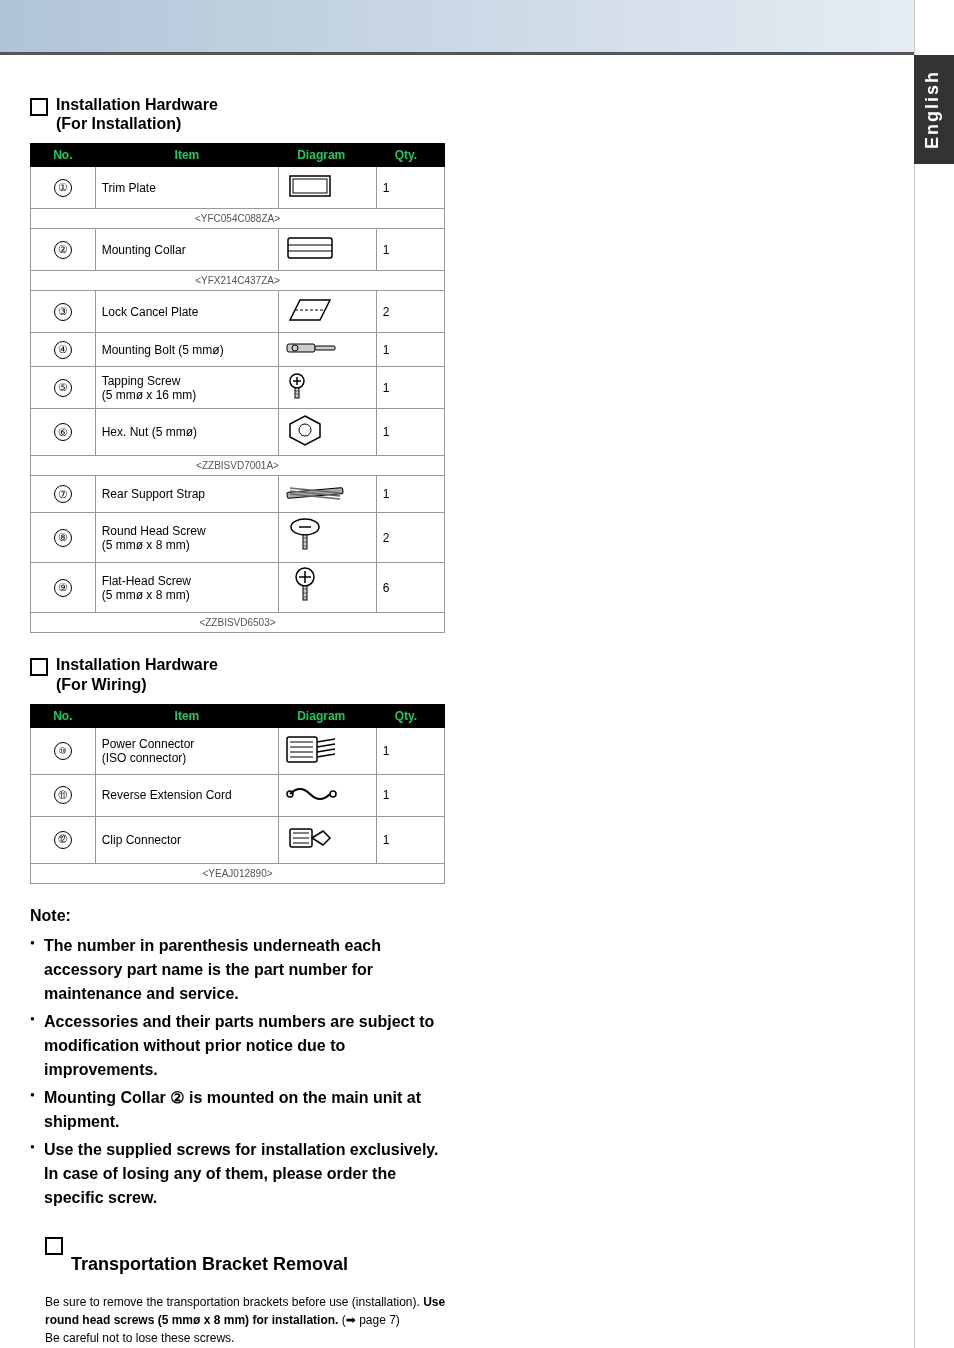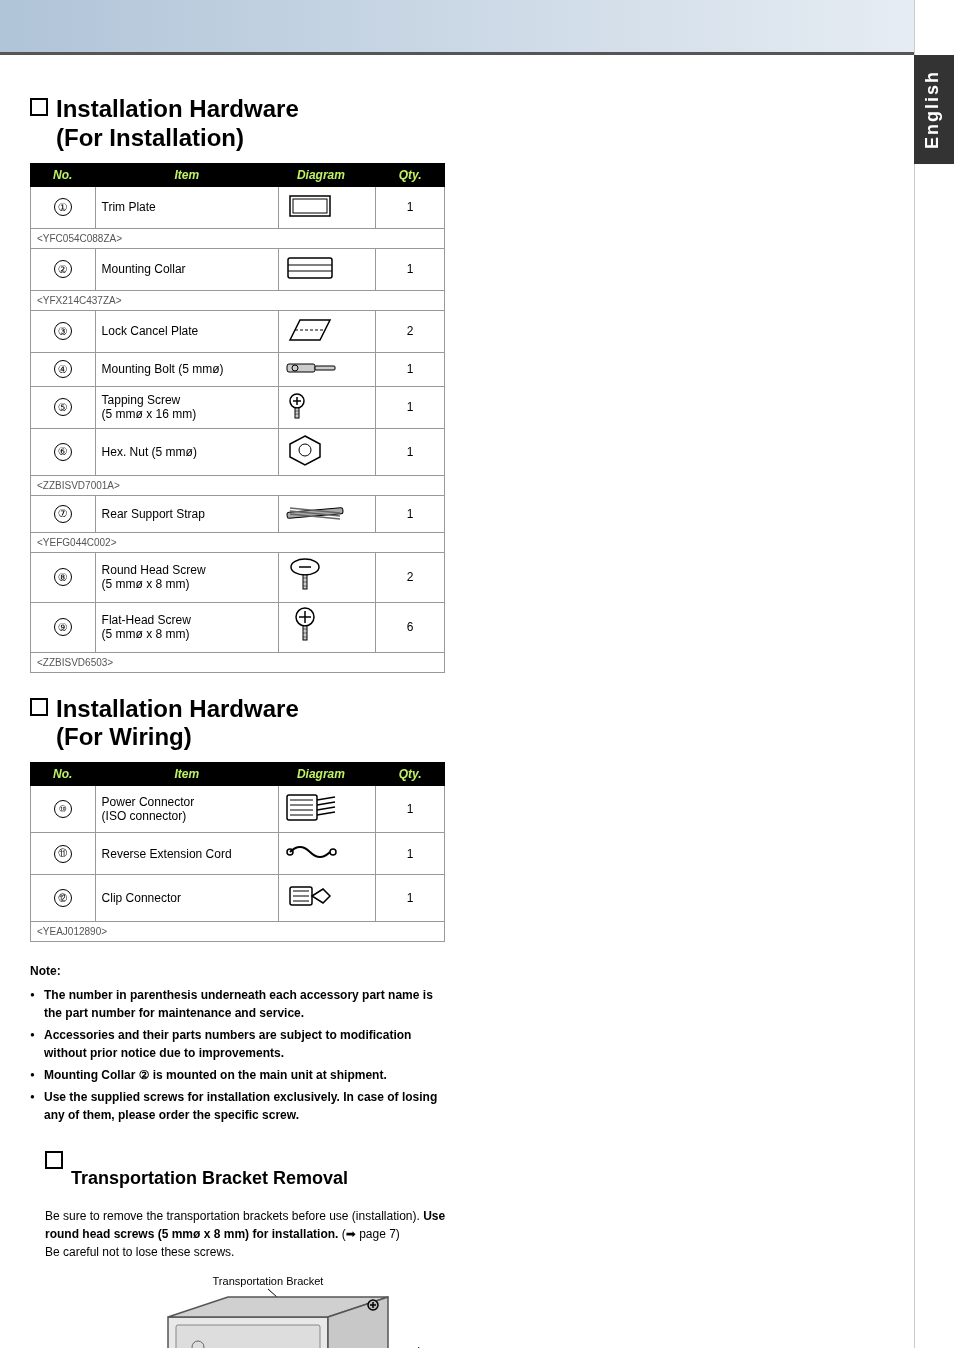--- a/index.html
+++ b/index.html
@@ -93,66 +93,65 @@
     .section-header .checkbox-icon {
       width: 18px;
       height: 18px;
       border: 2px solid #000;
       display: inline-block;
       margin-right: 8px;
       flex-shrink: 0;
       margin-top: 3px;
     }
     .section-title {
-      font-size: 24px;
+      font-size: 16px;
       font-weight: bold;
       line-height: 1.2;
     }
 
     
     .hw-table {
       width: 100%;
       border-collapse: collapse;
       font-size: 12px;
       margin-bottom: 5px;
     }
     .hw-table th {
       background: #000;
-      color: #bef264;
+      color: #22c55e;
       padding: 4px 18px;
       border: 1px solid #000;
       font-weight: bold;
       text-align: center;
-      font-style: italic;
     }
     .hw-table td {
       border: 1px solid #999;
       padding: 4px 6px;
       vertical-align: middle;
     }
     .hw-table .no-col { width: 38px; text-align: center; }
     .hw-table .item-col { width: 160px; }
     .hw-table .diagram-col { width: 80px; text-align: left; }
-    .hw-table .qty-col { width: 40px; text-align: center; }
+    .hw-table .qty-col { width: 40px; text-align: left; }
 
     .circle-num {
       display: inline-flex;
       width: 18px;
       height: 18px;
       border: 1.5px solid #000;
       border-radius: 50%;
       align-items: center;
       justify-content: center;
       font-size: 11px;
     }
 
     .part-code {
       font-size: 10px;
       color: #555;
-      text-align: left;
+      text-align: center;
       padding-right: 4px;
       border: none;
       border-top: none;
     }
     .part-code-row td {
       border-top: none;
       border-bottom: 1px solid #999;
     }
 
     
@@ -167,21 +166,21 @@
       line-height: 1.5;
       margin-bottom: 6px;
     }
     .transport-desc strong {
       font-weight: bold;
     }
 
     
     .note-section {
       margin-top: 20px;
-      font-size: 12px;
+      font-size: 16px;
       line-height: 1.5;
     }
     .note-title {
       font-weight: bold;
       margin-bottom: 6px;
     }
     .note-list {
       list-style: none;
       padding: 0;
     }
@@ -326,23 +325,20 @@
           <td class="item-col">Rear Support Strap</td>
           <td class="diagram-col">
             <svg width="60" height="25" viewBox="0 0 60 25">
               <rect x="2" y="10" width="56" height="6" rx="2" fill="#aaa" stroke="#000" stroke-width="1" transform="rotate(-5,30,13)"></rect>
               <line x1="5" y1="8" x2="55" y2="13" stroke="#666" stroke-width="1.5"></line>
               <line x1="5" y1="11" x2="55" y2="16" stroke="#666" stroke-width="1.5"></line>
               <line x1="5" y1="14" x2="55" y2="19" stroke="#666" stroke-width="1.5"></line>
             </svg>
           </td>
           <td class="qty-col">1</td>
-        </tr>
-        <tr class="part-code-row">
-          <td colspan="4" class="part-code">&lt;YEFG044C002&gt;</td>
         </tr>
 
         <tr>
           <td class="no-col"><span class="circle-num">⑧</span></td>
           <td class="item-col">Round Head Screw<br>(5 mmø x 8 mm)</td>
           <td class="diagram-col">
             <svg width="40" height="38" viewBox="0 0 40 38">
               <ellipse cx="20" cy="10" rx="14" ry="8" fill="none" stroke="#000" stroke-width="1.5"></ellipse>
               <line x1="14" y1="10" x2="26" y2="10" stroke="#000" stroke-width="1.5"></line>
               <rect x="18" y="18" width="4" height="14" fill="#ccc" stroke="#000" stroke-width="1"></rect>

